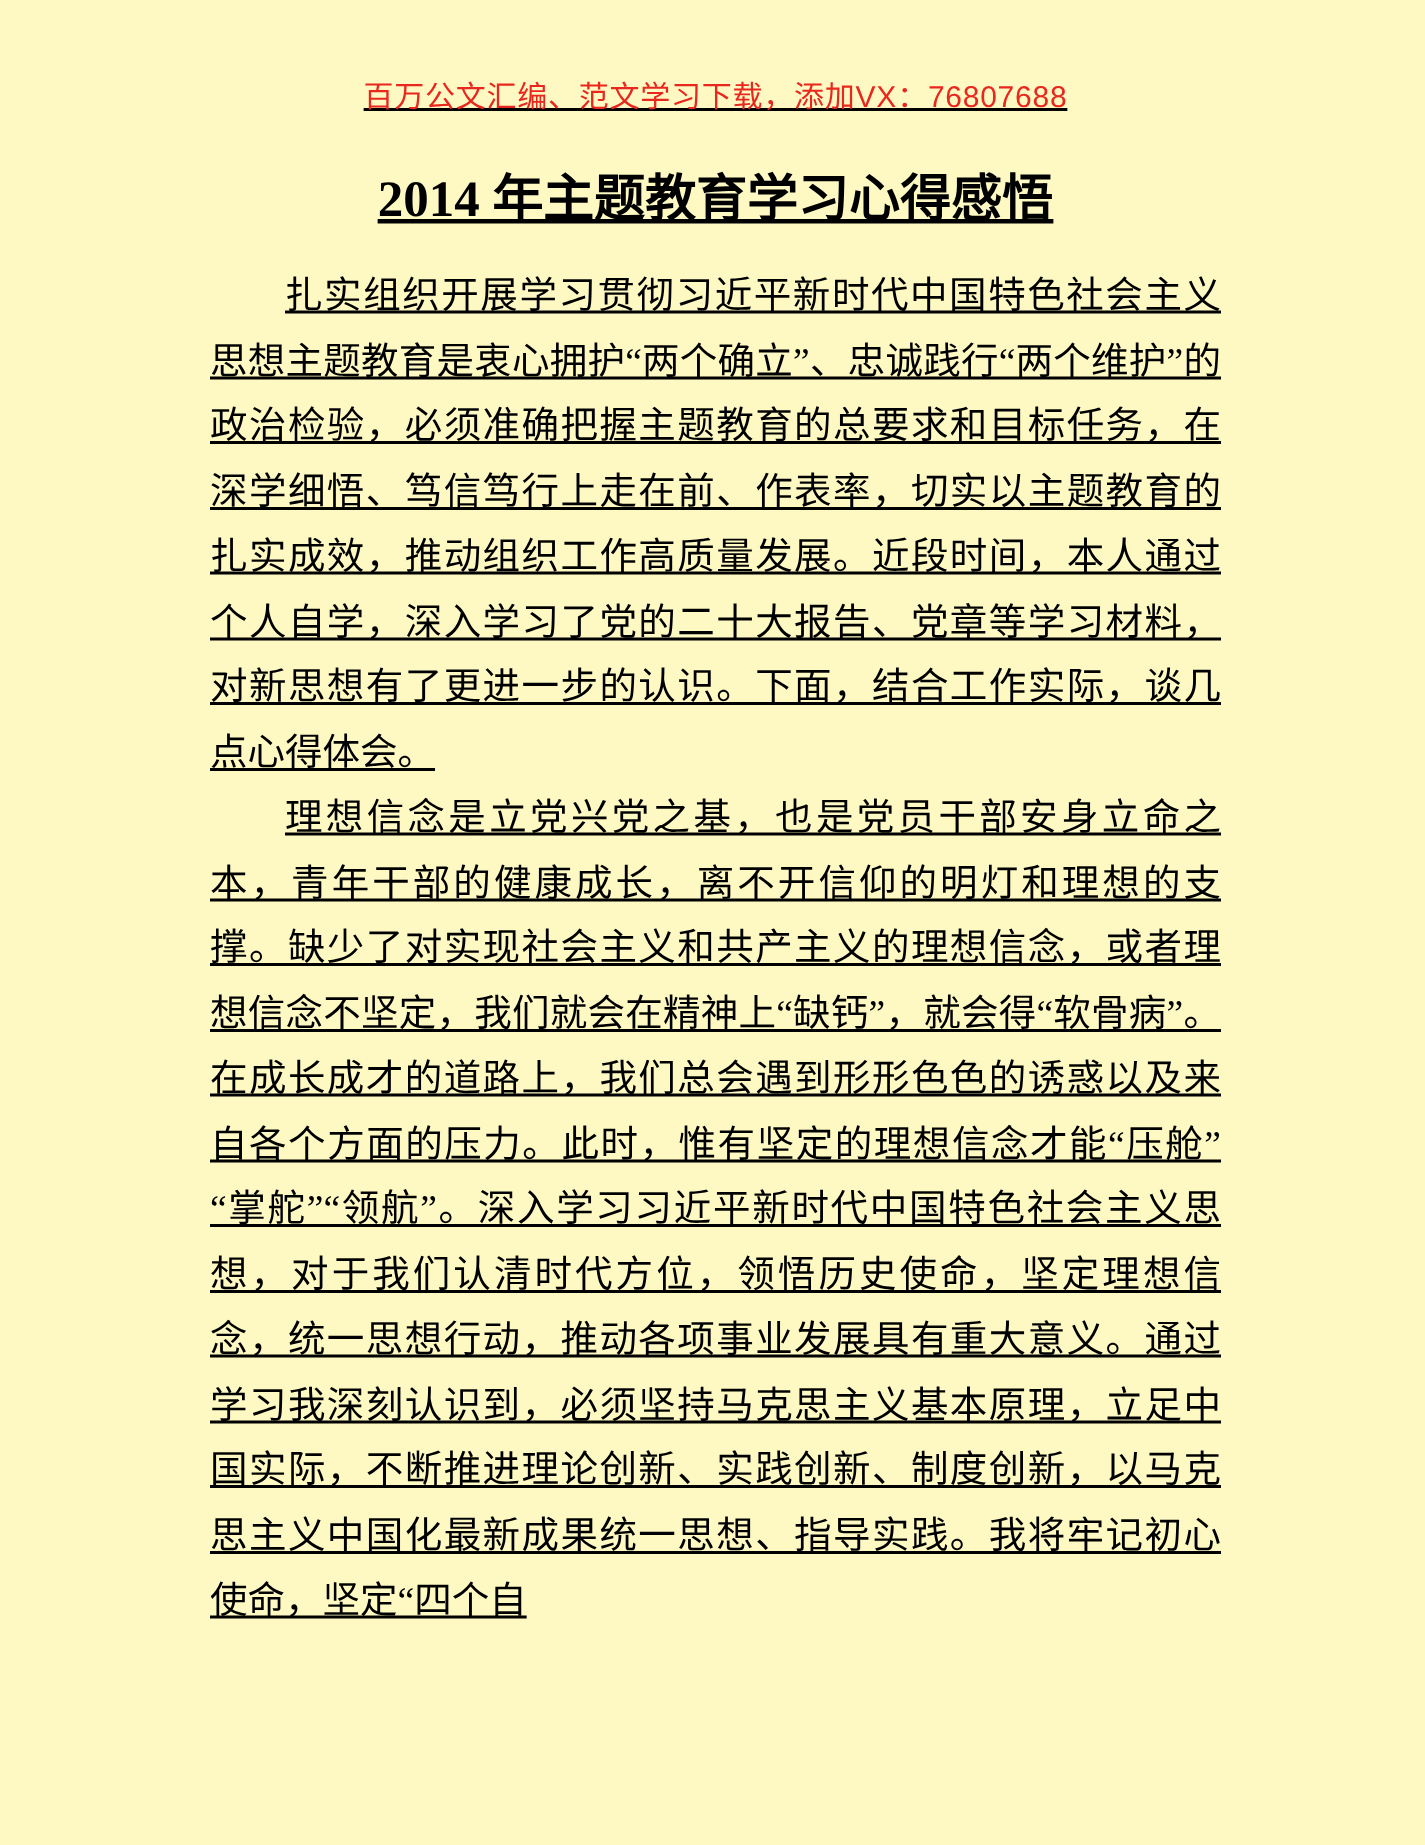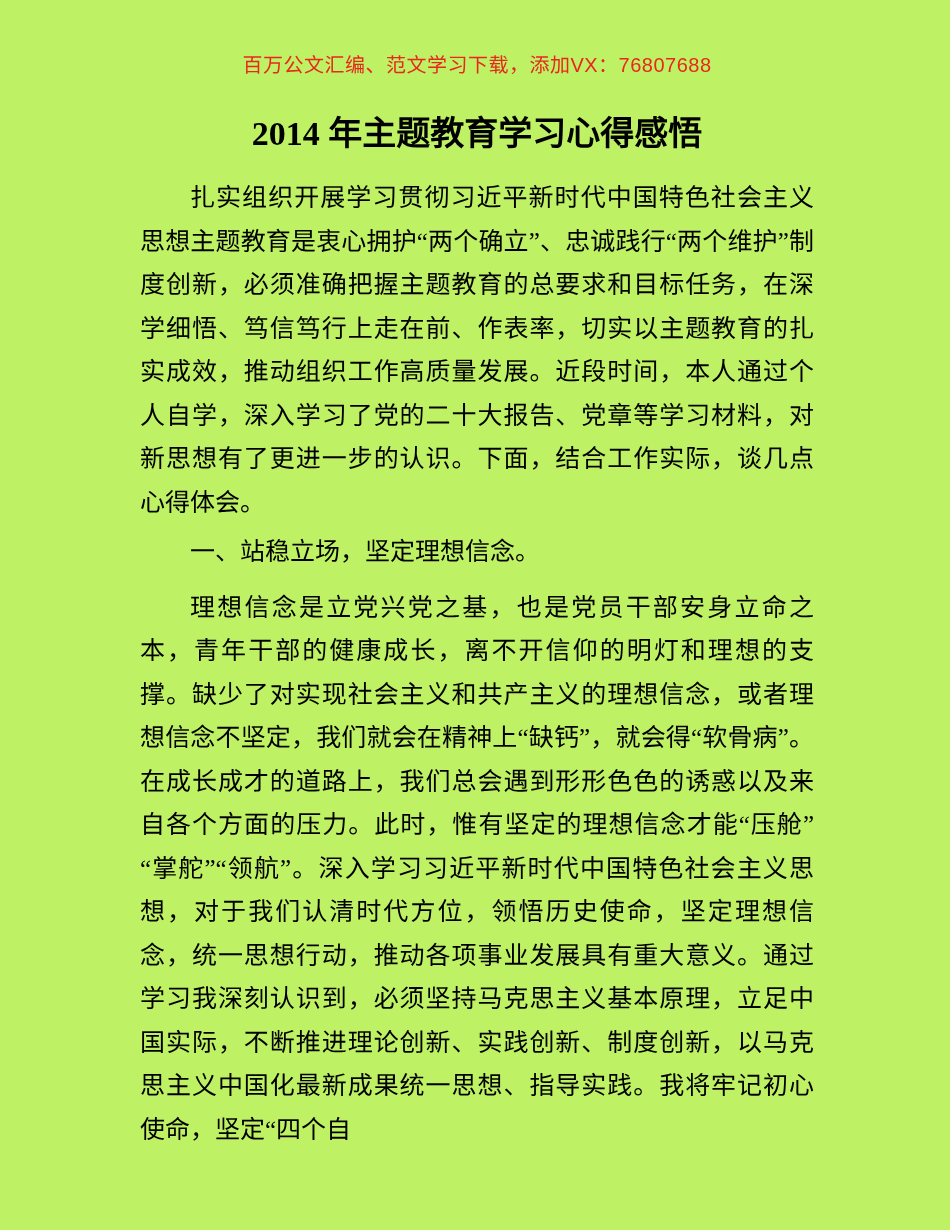--- a/index.html
+++ b/index.html
@@ -5,23 +5,24 @@
   * { margin: 0; padding: 0; box-sizing: border-box; }
   html, body {
     width: 950px;
     background: #ffffff;
     font-family: "Liberation Serif", serif;
   }
   .page {
     position: relative;
     width: 950px;
     height: 1230px;
-    background: #bef264;
+    background: #fef9c3;
     padding: 52px 136px 0 140px;
     overflow: hidden;
+    text-decoration: underline;
   }
   .watermark {
     text-align: center;
     font-size: 20px;
     line-height: 26px;
     font-family: "Liberation Sans", sans-serif;
     letter-spacing: 0.5px;
     white-space: nowrap;
   }
   .doc-title {
@@ -54,18 +55,17 @@
 </head>
 <body>
 
 <div class="page">
 
   <div class="watermark" style="color: rgb(232, 39, 30);">百万公文汇编、范文学习下载，添加VX：76807688</div>
 
   <h1 class="doc-title">2014 年主题教育学习心得感悟</h1>
 
   <div class="doc-body">
-    <p>扎实组织开展学习贯彻习近平新时代中国特色社会主义思想主题教育是衷心拥护“两个确立”、忠诚践行“两个维护”制度创新，必须准确把握主题教育的总要求和目标任务，在深学细悟、笃信笃行上走在前、作表率，切实以主题教育的扎实成效，推动组织工作高质量发展。近段时间，本人通过个人自学，深入学习了党的二十大报告、党章等学习材料，对新思想有了更进一步的认识。下面，结合工作实际，谈几点心得体会。</p>
-    <p class="section-heading">一、站稳立场，坚定理想信念。</p>
+    <p>扎实组织开展学习贯彻习近平新时代中国特色社会主义思想主题教育是衷心拥护“两个确立”、忠诚践行“两个维护”的政治检验，必须准确把握主题教育的总要求和目标任务，在深学细悟、笃信笃行上走在前、作表率，切实以主题教育的扎实成效，推动组织工作高质量发展。近段时间，本人通过个人自学，深入学习了党的二十大报告、党章等学习材料，对新思想有了更进一步的认识。下面，结合工作实际，谈几点心得体会。</p>
     <p>理想信念是立党兴党之基，也是党员干部安身立命之本，青年干部的健康成长，离不开信仰的明灯和理想的支撑。缺少了对实现社会主义和共产主义的理想信念，或者理想信念不坚定，我们就会在精神上“缺钙”，就会得“软骨病”。在成长成才的道路上，我们总会遇到形形色色的诱惑以及来自各个方面的压力。此时，惟有坚定的理想信念才能“压舱”“掌舵”“领航”。深入学习习近平新时代中国特色社会主义思想，对于我们认清时代方位，领悟历史使命，坚定理想信念，统一思想行动，推动各项事业发展具有重大意义。通过学习我深刻认识到，必须坚持马克思主义基本原理，立足中国实际，不断推进理论创新、实践创新、制度创新，以马克思主义中国化最新成果统一思想、指导实践。我将牢记初心使命，坚定“四个自</p>
   </div>
 
 </div>
 
 </body></html>

